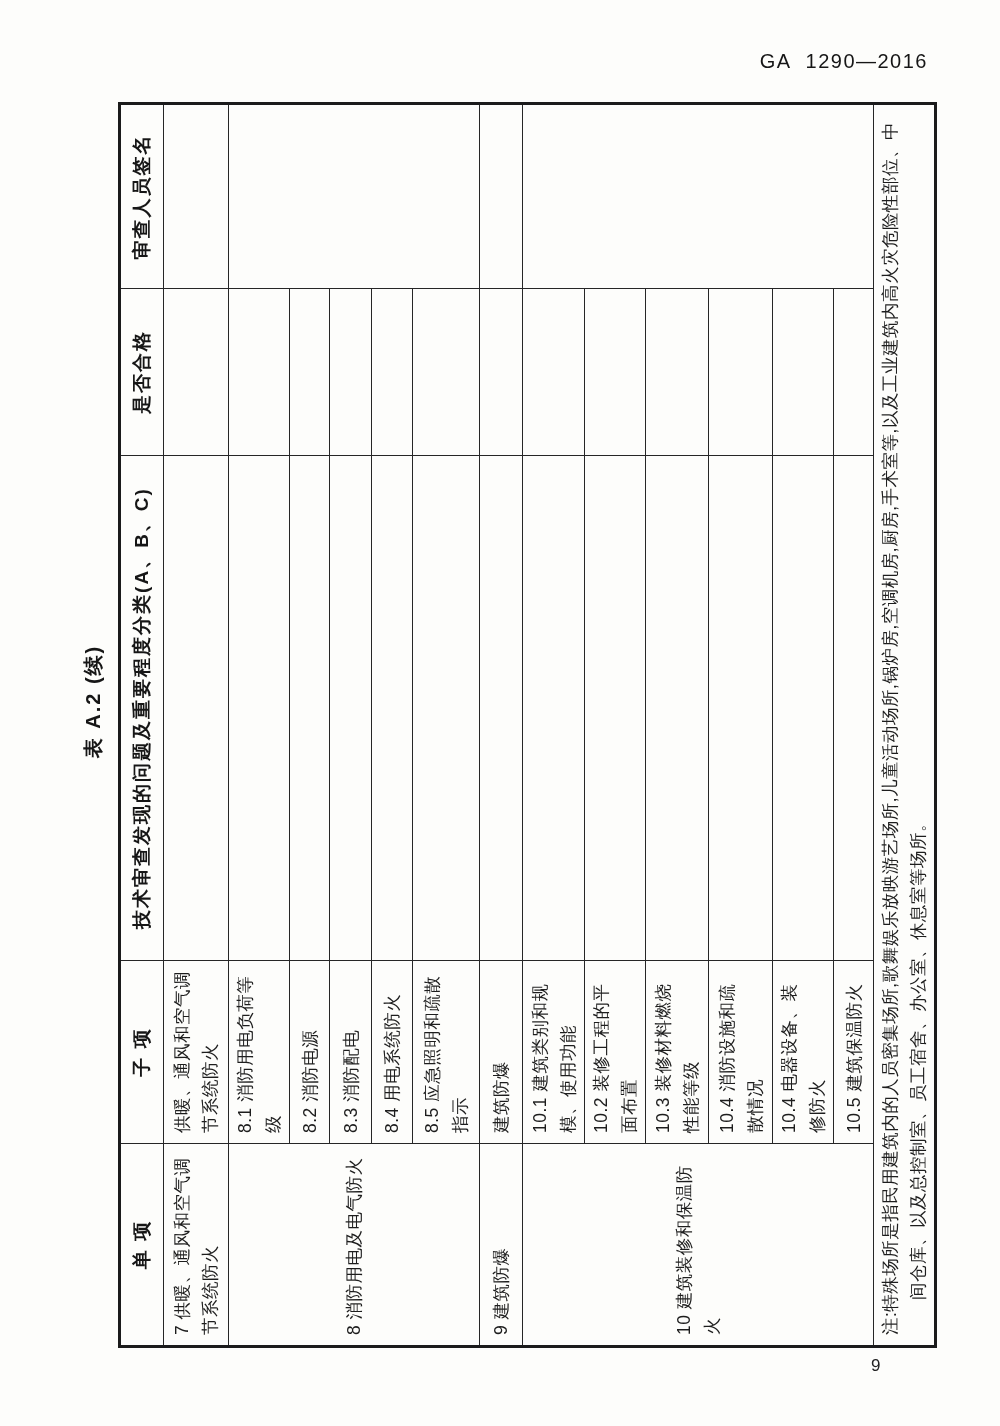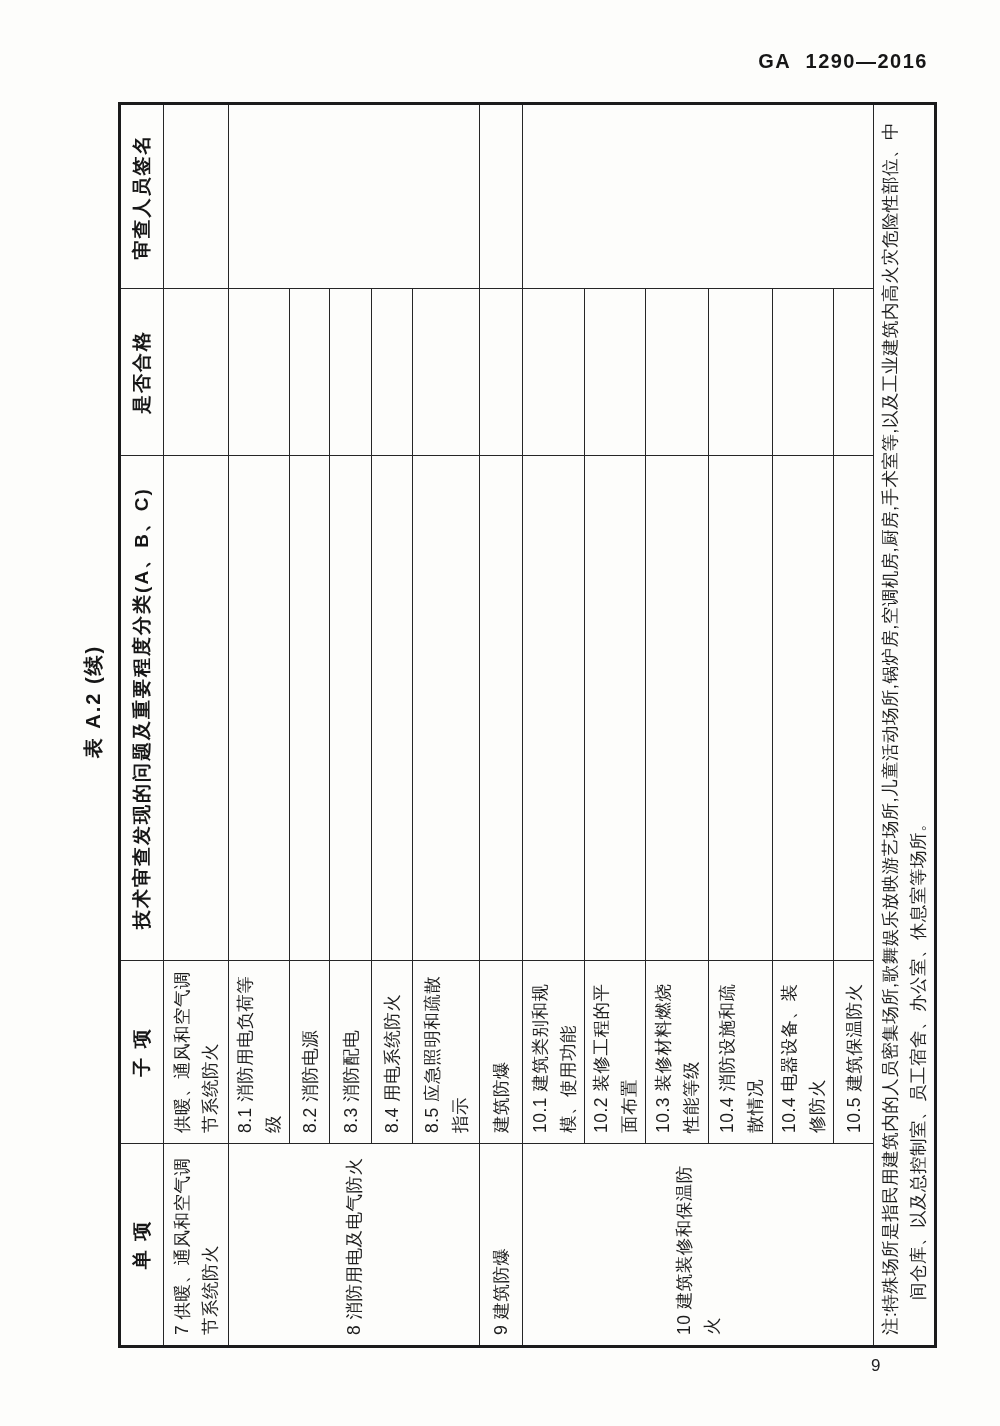--- a/index.html
+++ b/index.html
@@ -13,21 +13,21 @@
     position:relative;
     width:1000px;height:1426px;
     background:#fdfdfb;
     color:#1c1c1c;
     overflow:hidden;
   }
   
   .doc-number{
     position:absolute;
     top:50px; right:72px;
-    font-size:20px; font-weight:bold;
+    font-size:20px; font-weight:normal;
     letter-spacing:1.5px; word-spacing:8px;
     color:#161616;
   }
   .page-number{
     position:absolute;
     top:1356px; left:871px;
     font-size:17px; color:#222;
   }
   
   .rot{

